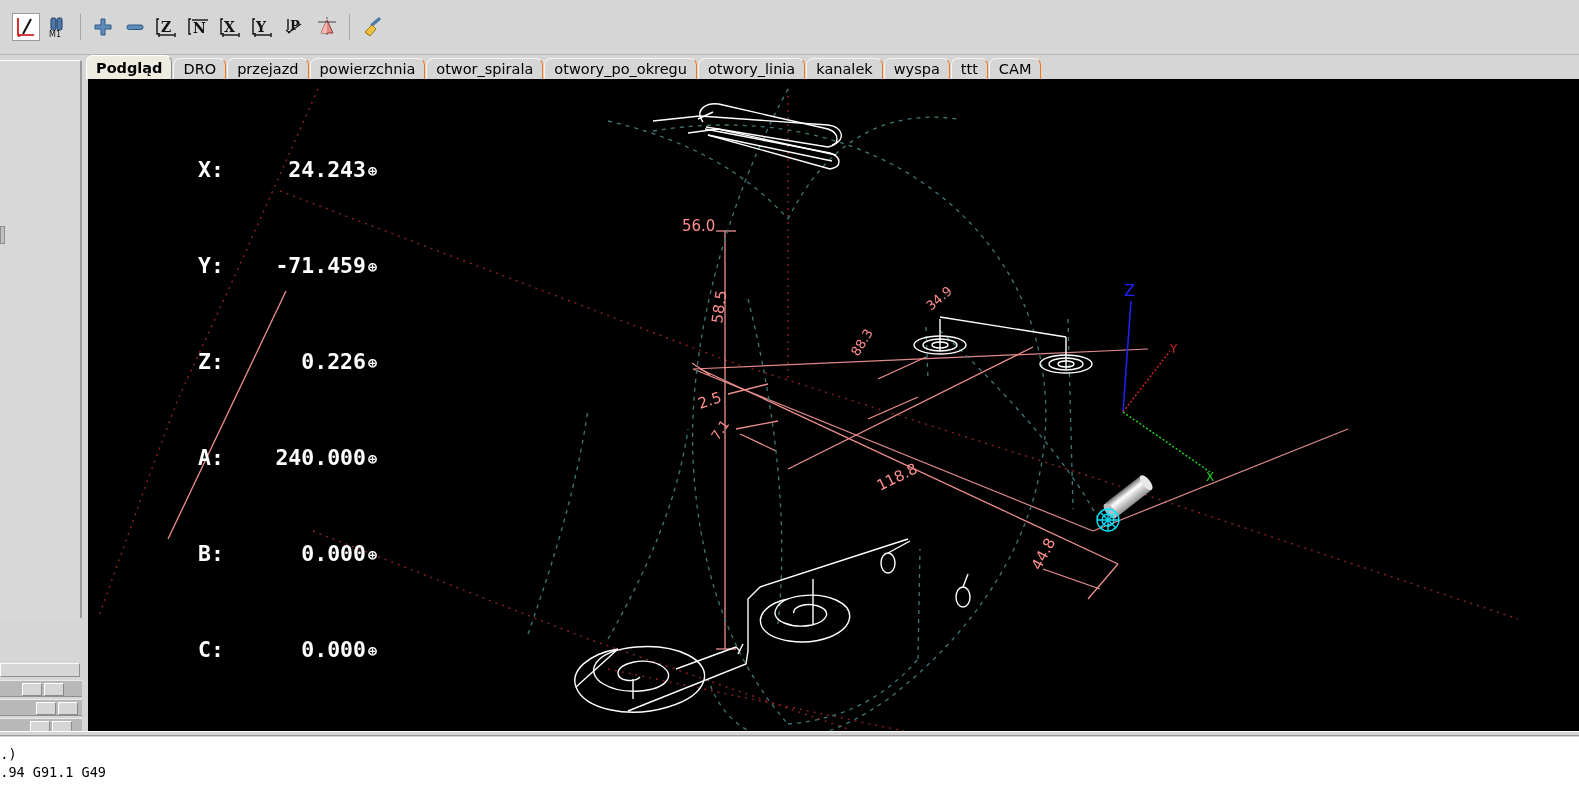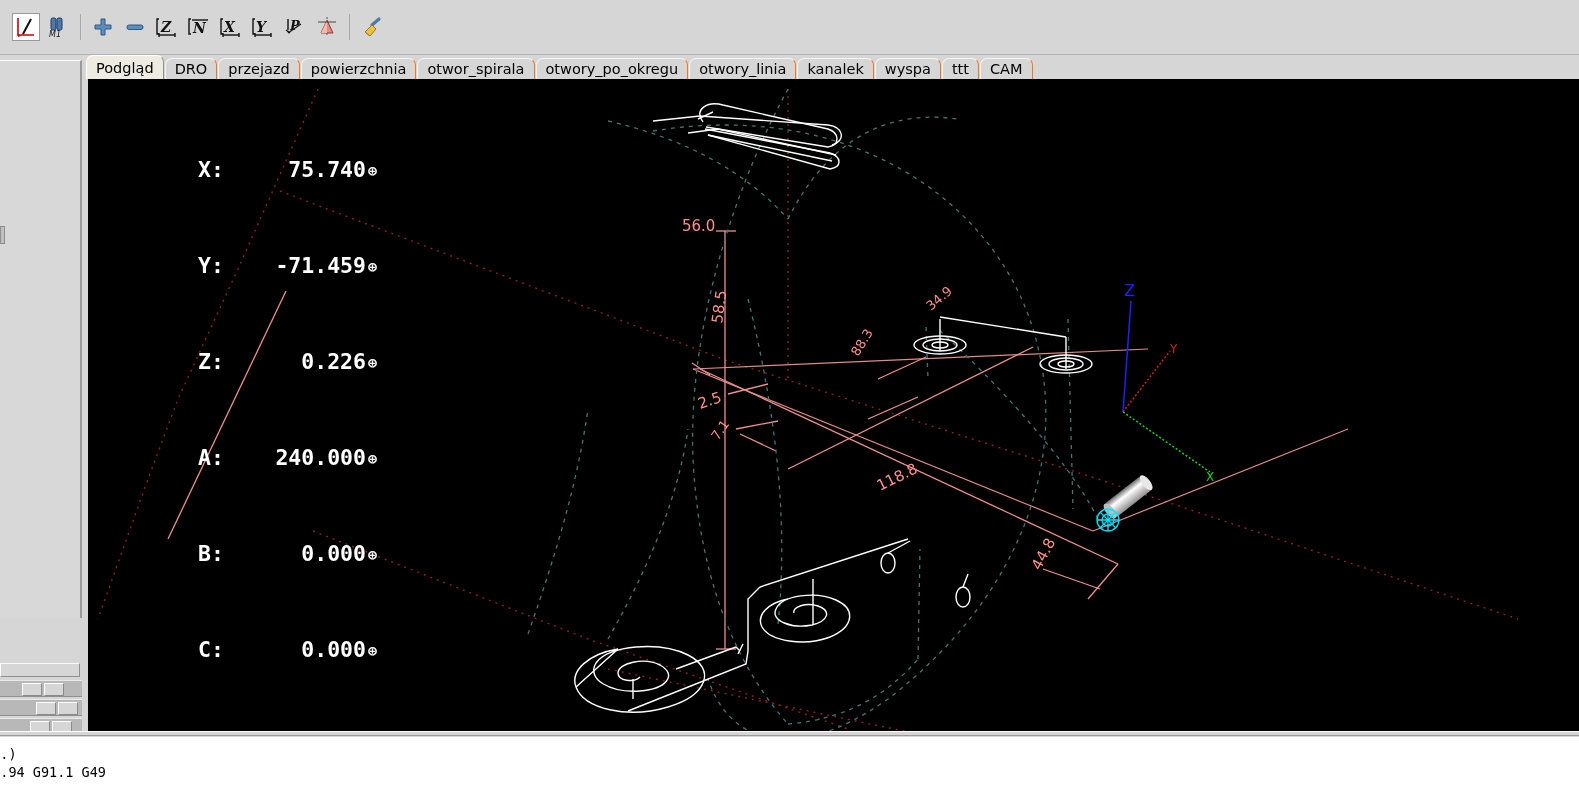--- a/index.html
+++ b/index.html
@@ -10,21 +10,20 @@
     font-size:13px;color:#000;
     position:relative;
   }
   
   #toolbar{
     position:absolute;left:0;top:0;width:1579px;height:55px;
     background:#d6d6d6;
     border-bottom:1px solid #b4b4b4;
     display:flex;align-items:center;
     box-sizing:border-box;
-    font-style:italic;
   }
   .tb-sep{width:1px;height:26px;background:#a8a8a8;margin:0 6px;}
   .tb-spacer{width:10px;}
   .tb-btn{
     width:28px;height:28px;margin:0 2px;
     display:flex;align-items:center;justify-content:center;
     position:relative;cursor:default;
   }
   .tb-btn.pressed{
     background:#ffffff;
@@ -99,21 +98,21 @@
     white-space:nowrap;
     position:relative;
     margin-right:1px;
   }
   .tab.active{
     background:#eeece1;
     height:24px;line-height:24px;
     border-top:1px solid #ffffff;
     border-left:1px solid #ffffff;
     border-right:1px solid #8e8e8e;
-    font-weight:normal;
+    font-weight:bold;
     z-index:3;
   }
 
   
   #view{
     position:absolute;left:88px;top:79px;width:1491px;height:652px;
     background:#000000;overflow:hidden;
   }
   #viewsvg{position:absolute;left:0;top:0;}
 
@@ -466,21 +465,21 @@
       <line x1="1035" y1="333" x2="1122" y2="393" stroke="#20d020" stroke-width="1.5" stroke-dasharray="2,2"></line>
       <text x="1036" y="217" fill="#2020ff" font-family="DejaVu Sans, sans-serif" font-size="16">Z</text>
       <text x="1082" y="274" fill="#d02020" font-family="DejaVu Sans, sans-serif" font-size="12">Y</text>
       <text x="1118" y="402" fill="#20d020" font-family="DejaVu Sans, sans-serif" font-size="12">X</text>
     </g>
   </svg>
 
   <div id="dro">
     <div class="dro-row">
       <span class="dro-lbl">X:</span>
-      <span class="dro-val">75.740</span>
+      <span class="dro-val">24.243</span>
       <span class="dro-mark">⊕</span>
     </div>
     <div class="dro-row">
       <span class="dro-lbl">Y:</span>
       <span class="dro-val">-71.459</span>
       <span class="dro-mark">⊕</span>
     </div>
     <div class="dro-row">
       <span class="dro-lbl">Z:</span>
       <span class="dro-val">0.226</span>

